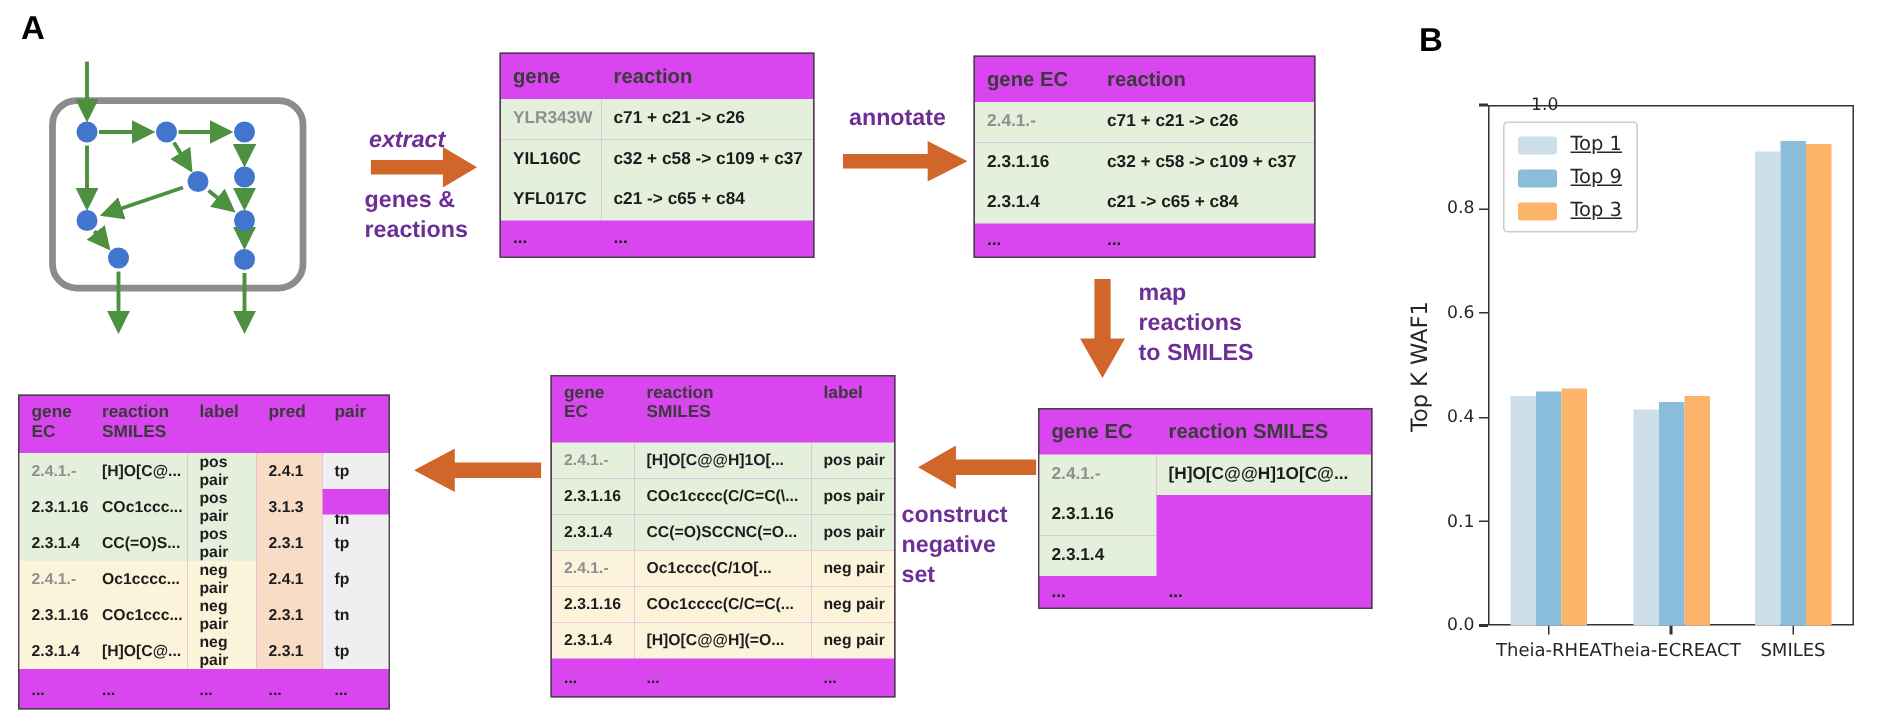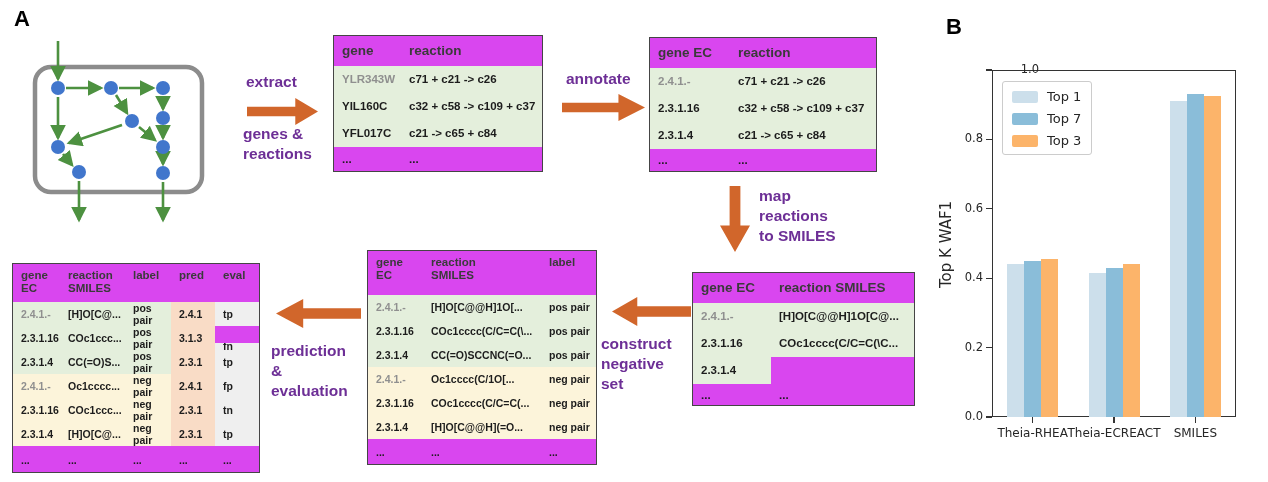--- a/index.html
+++ b/index.html
@@ -30,21 +30,21 @@
   .bar{}
   .ytick-label{font-size:11.5px;text-align:right;}
   .ytick-mark,.xtick-mark{background:#333;}
   .xtick-label{font-size:12px;text-align:center;}
   .ylabel{font-size:15px;writing-mode:vertical-rl;transform:rotate(180deg);
           height:130px;text-align:center;}
   .legend{border:1px solid #cccccc;border-radius:3px;background:rgba(255,255,255,0.9);
           padding:7px 10px 6px 9px;display:flex;flex-direction:column;gap:7px;}
   .legend-row{display:flex;align-items:center;gap:9px;}
   .legend-swatch{width:26px;height:12px;border-radius:2px;flex:none;}
-  .legend-label{font-size:13px;white-space:nowrap;}
+  .legend-label{font-size:13px;white-space:nowrap;text-decoration:underline;}
 </style>
 </head>
 <body>
 
 <div class="stage">
 
   <div class="panel-label" style="left:14px;top:6px;">A</div>
 
   <svg style="position:absolute;left:20px;top:36px;" width="212" height="192">
     <defs>
@@ -76,21 +76,21 @@
         <circle cx="143" cy="52" r="7"></circle>
       <circle cx="112" cy="85" r="7"></circle>
         <circle cx="143" cy="82" r="7"></circle>
         <circle cx="143" cy="111" r="7"></circle>
       <circle cx="143" cy="137" r="7"></circle>
         <circle cx="38" cy="111" r="7"></circle>
         <circle cx="59" cy="136" r="7"></circle>
     </g>
   </svg>
 
-  <div class="plabel" style="left:246px;top:72px;">extract</div>
+  <div class="plabel" style="left:246px;top:84px;font-style:italic;">extract</div>
   <div class="oarrow right" style="left:247px;top:98px;width:71px;height:27px;"></div>
   <div class="plabel" style="left:243px;top:124px;">genes &amp;
 reactions</div>
 
   <div class="dtable t1" style="left:333px;top:35px;width:210px;height:137px;">
       <div class="t-row t-head" style="height: 30px;">
         <div class="t-cell" style="width: 67px;">gene</div>
         <div class="t-cell" style="width: 135px; flex: 1 1 0%;">reaction</div>
       </div>
       <div class="t-row t-data" style="height: 27px;">
@@ -146,21 +146,20 @@
       <div class="t-row t-head" style="height: 30px;">
         <div class="t-cell" style="width: 78px;">gene EC</div>
         <div class="t-cell" style="width: 140px; flex: 1 1 0%;">reaction SMILES</div>
       </div>
       <div class="t-row t-data" style="height: 27px;">
         <div class="t-cell muted" style="width: 78px; background: rgb(228, 239, 220);">2.4.1.-</div>
         <div class="t-cell" style="width: 140px; flex: 1 1 0%; background: rgb(228, 239, 220);">[H]O[C@@H]1O[C@...</div>
       </div>
       <div class="t-row t-data" style="height: 27px;">
         <div class="t-cell" style="width: 78px; background: rgb(228, 239, 220);">2.3.1.16</div>
-        <div class="t-cell" style="width: 140px; flex: 1 1 0%; background: rgb(228, 239, 220);">COc1cccc(C/C=C(\C...</div>
       </div>
       <div class="t-row t-data" style="height: 27px;">
         <div class="t-cell" style="width: 78px; background: rgb(228, 239, 220);">2.3.1.4</div>
       </div>
       <div class="t-row t-data" style="height: 23px;">
         <div class="t-cell" style="width: 78px; background: transparent;">...</div>
         <div class="t-cell" style="width: 140px; flex: 1 1 0%; background: transparent;">...</div>
       </div>
     </div>
 
@@ -208,33 +207,30 @@
         <div class="t-cell" style="width: 52px; flex: 1 1 0%; background: rgb(252, 244, 218);">neg pair</div>
       </div>
       <div class="t-row t-data" style="height: 27px;">
         <div class="t-cell" style="width: 55px; background: transparent;">...</div>
         <div class="t-cell" style="width: 118px; background: transparent;">...</div>
         <div class="t-cell" style="width: 52px; flex: 1 1 0%; background: transparent;">...</div>
       </div>
     </div>
 
   <div class="oarrow left" style="left:276px;top:299px;width:85px;height:29px;"></div>
-  <div class="plabel" style="left:271px;top:341px;">prediction
-&amp;
-evaluation</div>
 
   <div class="dtable t5" style="left:12px;top:263px;width:248px;height:210px;">
       <div class="t-row t-head" style="height: 38px;">
         <div class="t-cell" style="width: 47px;">gene
 EC</div>
         <div class="t-cell" style="width: 65px;">reaction
 SMILES</div>
         <div class="t-cell" style="width: 46px;">label</div>
         <div class="t-cell" style="width: 44px;">pred</div>
-        <div class="t-cell" style="width: 36px; flex: 1 1 0%;">eval</div>
+        <div class="t-cell" style="width: 36px; flex: 1 1 0%;">pair</div>
       </div>
       <div class="t-row t-data" style="height: 24px;">
         <div class="t-cell muted" style="width: 47px; background: rgb(228, 239, 220);">2.4.1.-</div>
         <div class="t-cell" style="width: 65px; background: rgb(228, 239, 220);">[H]O[C@...</div>
         <div class="t-cell" style="width: 46px; background: rgb(228, 239, 220);">pos pair</div>
         <div class="t-cell" style="width: 44px; background: rgb(249, 220, 198);">2.4.1</div>
         <div class="t-cell" style="width: 36px; flex: 1 1 0%; background: rgb(239, 239, 239);">tp</div>
       </div>
       <div class="t-row t-data" style="height: 24px;">
         <div class="t-cell" style="width: 47px; background: rgb(228, 239, 220);">2.3.1.16</div>
@@ -278,21 +274,21 @@
         <div class="t-cell" style="width: 44px; background: transparent;">...</div>
         <div class="t-cell" style="width: 36px; flex: 1 1 0%; background: transparent;">...</div>
       </div>
     </div>
 
   <div class="panel-label" style="left:946px;top:14px;">B</div>
   <div id="chart-layer">
       <div class="plot-box" style="left: 992px; top: 70px; width: 244px; height: 347px;"></div>
       <div class="ytick-label" style="left: 952px; top: 409px; width: 31px;">0.0</div>
       <div class="ytick-mark" style="left: 986px; top: 416.4px; width: 6px; height: 1.3px;"></div>
-      <div class="ytick-label" style="left: 952px; top: 339.6px; width: 31px;">0.2</div>
+      <div class="ytick-label" style="left: 952px; top: 339.6px; width: 31px;">0.1</div>
       <div class="ytick-mark" style="left: 986px; top: 347px; width: 6px; height: 1.3px;"></div>
       <div class="ytick-label" style="left: 952px; top: 270.2px; width: 31px;">0.4</div>
       <div class="ytick-mark" style="left: 986px; top: 277.6px; width: 6px; height: 1.3px;"></div>
       <div class="ytick-label" style="left: 952px; top: 200.8px; width: 31px;">0.6</div>
       <div class="ytick-mark" style="left: 986px; top: 208.2px; width: 6px; height: 1.3px;"></div>
       <div class="ytick-label" style="left: 952px; top: 131.4px; width: 31px;">0.8</div>
       <div class="ytick-mark" style="left: 986px; top: 138.8px; width: 6px; height: 1.3px;"></div>
       <div class="ytick-label" style="left: 1008px; top: 62px; width: 31px;">1.0</div>
       <div class="ytick-mark" style="left: 986px; top: 69.4px; width: 6px; height: 1.3px;"></div>
       <div class="xtick-mark" style="left: 1032.07px; top: 417px; width: 1.3px; height: 6px;"></div>
@@ -310,21 +306,21 @@
       <div class="bar" style="left: 1169.83px; top: 101.23px; width: 17px; height: 315.77px; background: rgb(204, 223, 235);"></div>
       <div class="bar" style="left: 1186.83px; top: 94.29px; width: 17px; height: 322.71px; background: rgb(138, 189, 217);"></div>
       <div class="bar" style="left: 1203.83px; top: 96.025px; width: 17px; height: 320.975px; background: rgb(252, 180, 106);"></div>
       <div class="legend" style="left: 1002px; top: 81px;">
         <div class="legend-row">
           <div class="legend-swatch" style="background: rgb(204, 223, 235);"></div>
           <div class="legend-label">Top 1</div>
         </div>
         <div class="legend-row">
           <div class="legend-swatch" style="background: rgb(138, 189, 217);"></div>
-          <div class="legend-label">Top 7</div>
+          <div class="legend-label">Top 9</div>
         </div>
         <div class="legend-row">
           <div class="legend-swatch" style="background: rgb(252, 180, 106);"></div>
           <div class="legend-label">Top 3</div>
         </div>
       </div>
       <div class="ylabel" style="left: 937px; top: 178.5px;">Top K WAF1</div>
     </div>
 
 </div>

